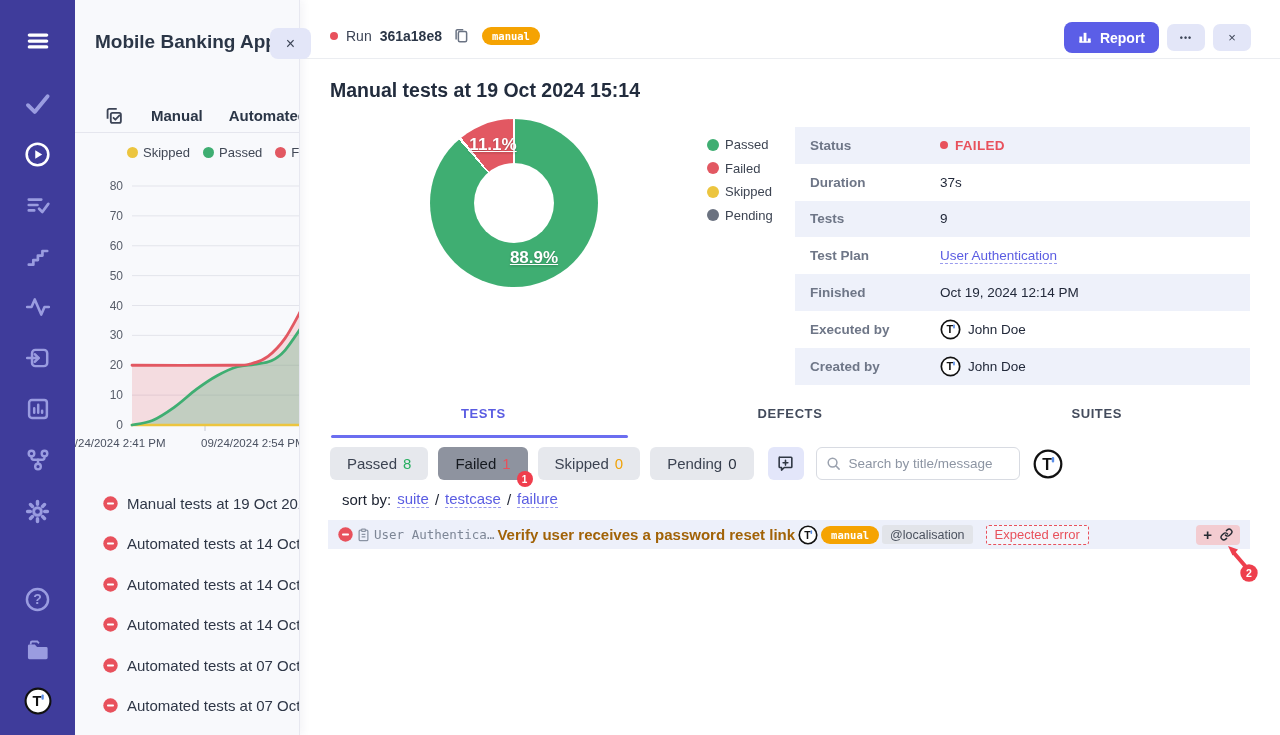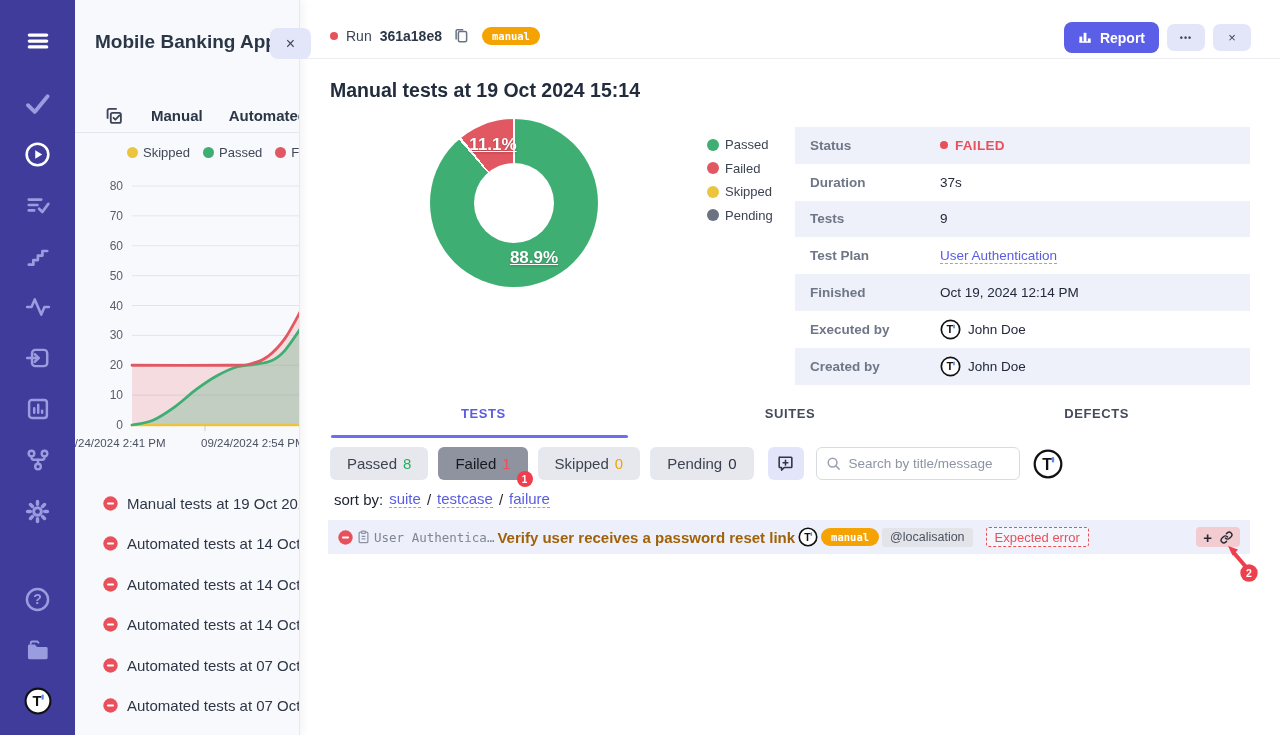--- a/index.html
+++ b/index.html
@@ -81,26 +81,26 @@
   .chip.selected { background:#8e939f; color:#15191f; }
   .chip-badge { position:absolute; right:-5px; bottom:-7px; width:16px; height:16px; border-radius:50%; background:#f03e4d; color:#fff; font-size:10px; font-weight:700; display:flex; align-items:center; justify-content:center; }
   .btn-comment { width:36px; height:33px; background:#e3e6fa; border:none; border-radius:6px; display:flex; align-items:center; justify-content:center; cursor:pointer; margin-left:4px; }
   .search-box { position:relative; margin-left:12px; }
   .search-box input { width:204px; height:33px; border:1px solid #d8dbe2; border-radius:6px; padding:0 10px 0 32px; font-size:13.5px; color:#333; font-family:inherit; background:#fff; }
   .search-box input::placeholder { color:#8d95a3; }
   .search-ic { position:absolute; left:10px; top:9px; }
   .avatar-btn { width:30px; height:30px; margin-left:13px; border:none; background:none; cursor:pointer; padding:0; display:flex; }
 
   
-  .sort-row { position:absolute; left:34px; top:490px; font-size:15px; color:#1c2230; display:flex; gap:6px; align-items:center; }
+  .sort-row { position:absolute; left:42px; top:490px; font-size:15px; color:#1c2230; display:flex; gap:6px; align-items:center; }
   .sort-link { color:#5a5ce2; border-bottom:1px dashed #9a9bee; cursor:pointer; }
   .sort-sep { color:#1c2230; }
 
   
-  .test-row { position:absolute; left:28px; top:520px; width:922px; height:34px; background:#edf0fa; display:flex; align-items:center; gap:3px; padding:0 10px; }
+  .test-row { position:absolute; left:28px; top:520px; width:922px; height:29px; background:#edf0fa; display:flex; align-items:center; gap:3px; padding:0 10px; }
   .t-suite { font-family:"DejaVu Sans Mono", monospace; font-size:12.5px; color:#7d8696; white-space:nowrap; }
   .t-title { font-size:15px; font-weight:700; color:#a16207; white-space:nowrap; }
   .avatar-xs { width:20px; height:20px; display:flex; }
   .badge-manual.row-badge { margin-left:0; }
   .t-tag { background:#e2e4e9; border-radius:3px; padding:2.5px 8px; font-size:12.5px; color:#4b525f; }
   .t-error { border:1px dashed #e8515c; color:#e8515c; border-radius:3px; padding:1.5px 8px; font-size:13px; background:rgba(255,255,255,.4);margin-left:10px; }
   .t-actions { margin-left:auto; background:#f3ccd1; border-radius:4px; height:20px; padding:0 7px; display:flex; align-items:center; gap:8px; }
   .t-act { background:none; border:none; padding:0; cursor:pointer; display:flex; align-items:center; color:#262b33; font-size:15px; font-weight:700; line-height:1; }
 
   
@@ -423,22 +423,22 @@
                 <rect x="20" y="8.5" width="2.6" height="6" rx="1.2" fill="#5b8ee7"></rect>
               </svg>
             </span>
           <span>John Doe</span>
         </span>
       </div>
     </div>
 
     <div class="tabs">
       <span class="tab active">TESTS</span>
+      <span class="tab">DEFECTS</span>
       <span class="tab">SUITES</span>
-      <span class="tab">DEFECTS</span>
       <span class="tab-underline"></span>
     </div>
 
     <div class="filter-row">
       <button class="chip">
           <span>Passed</span>
           <span class="cnt cnt-green">8</span>
         </button>
       <button class="chip selected">
           <span>Failed</span>

